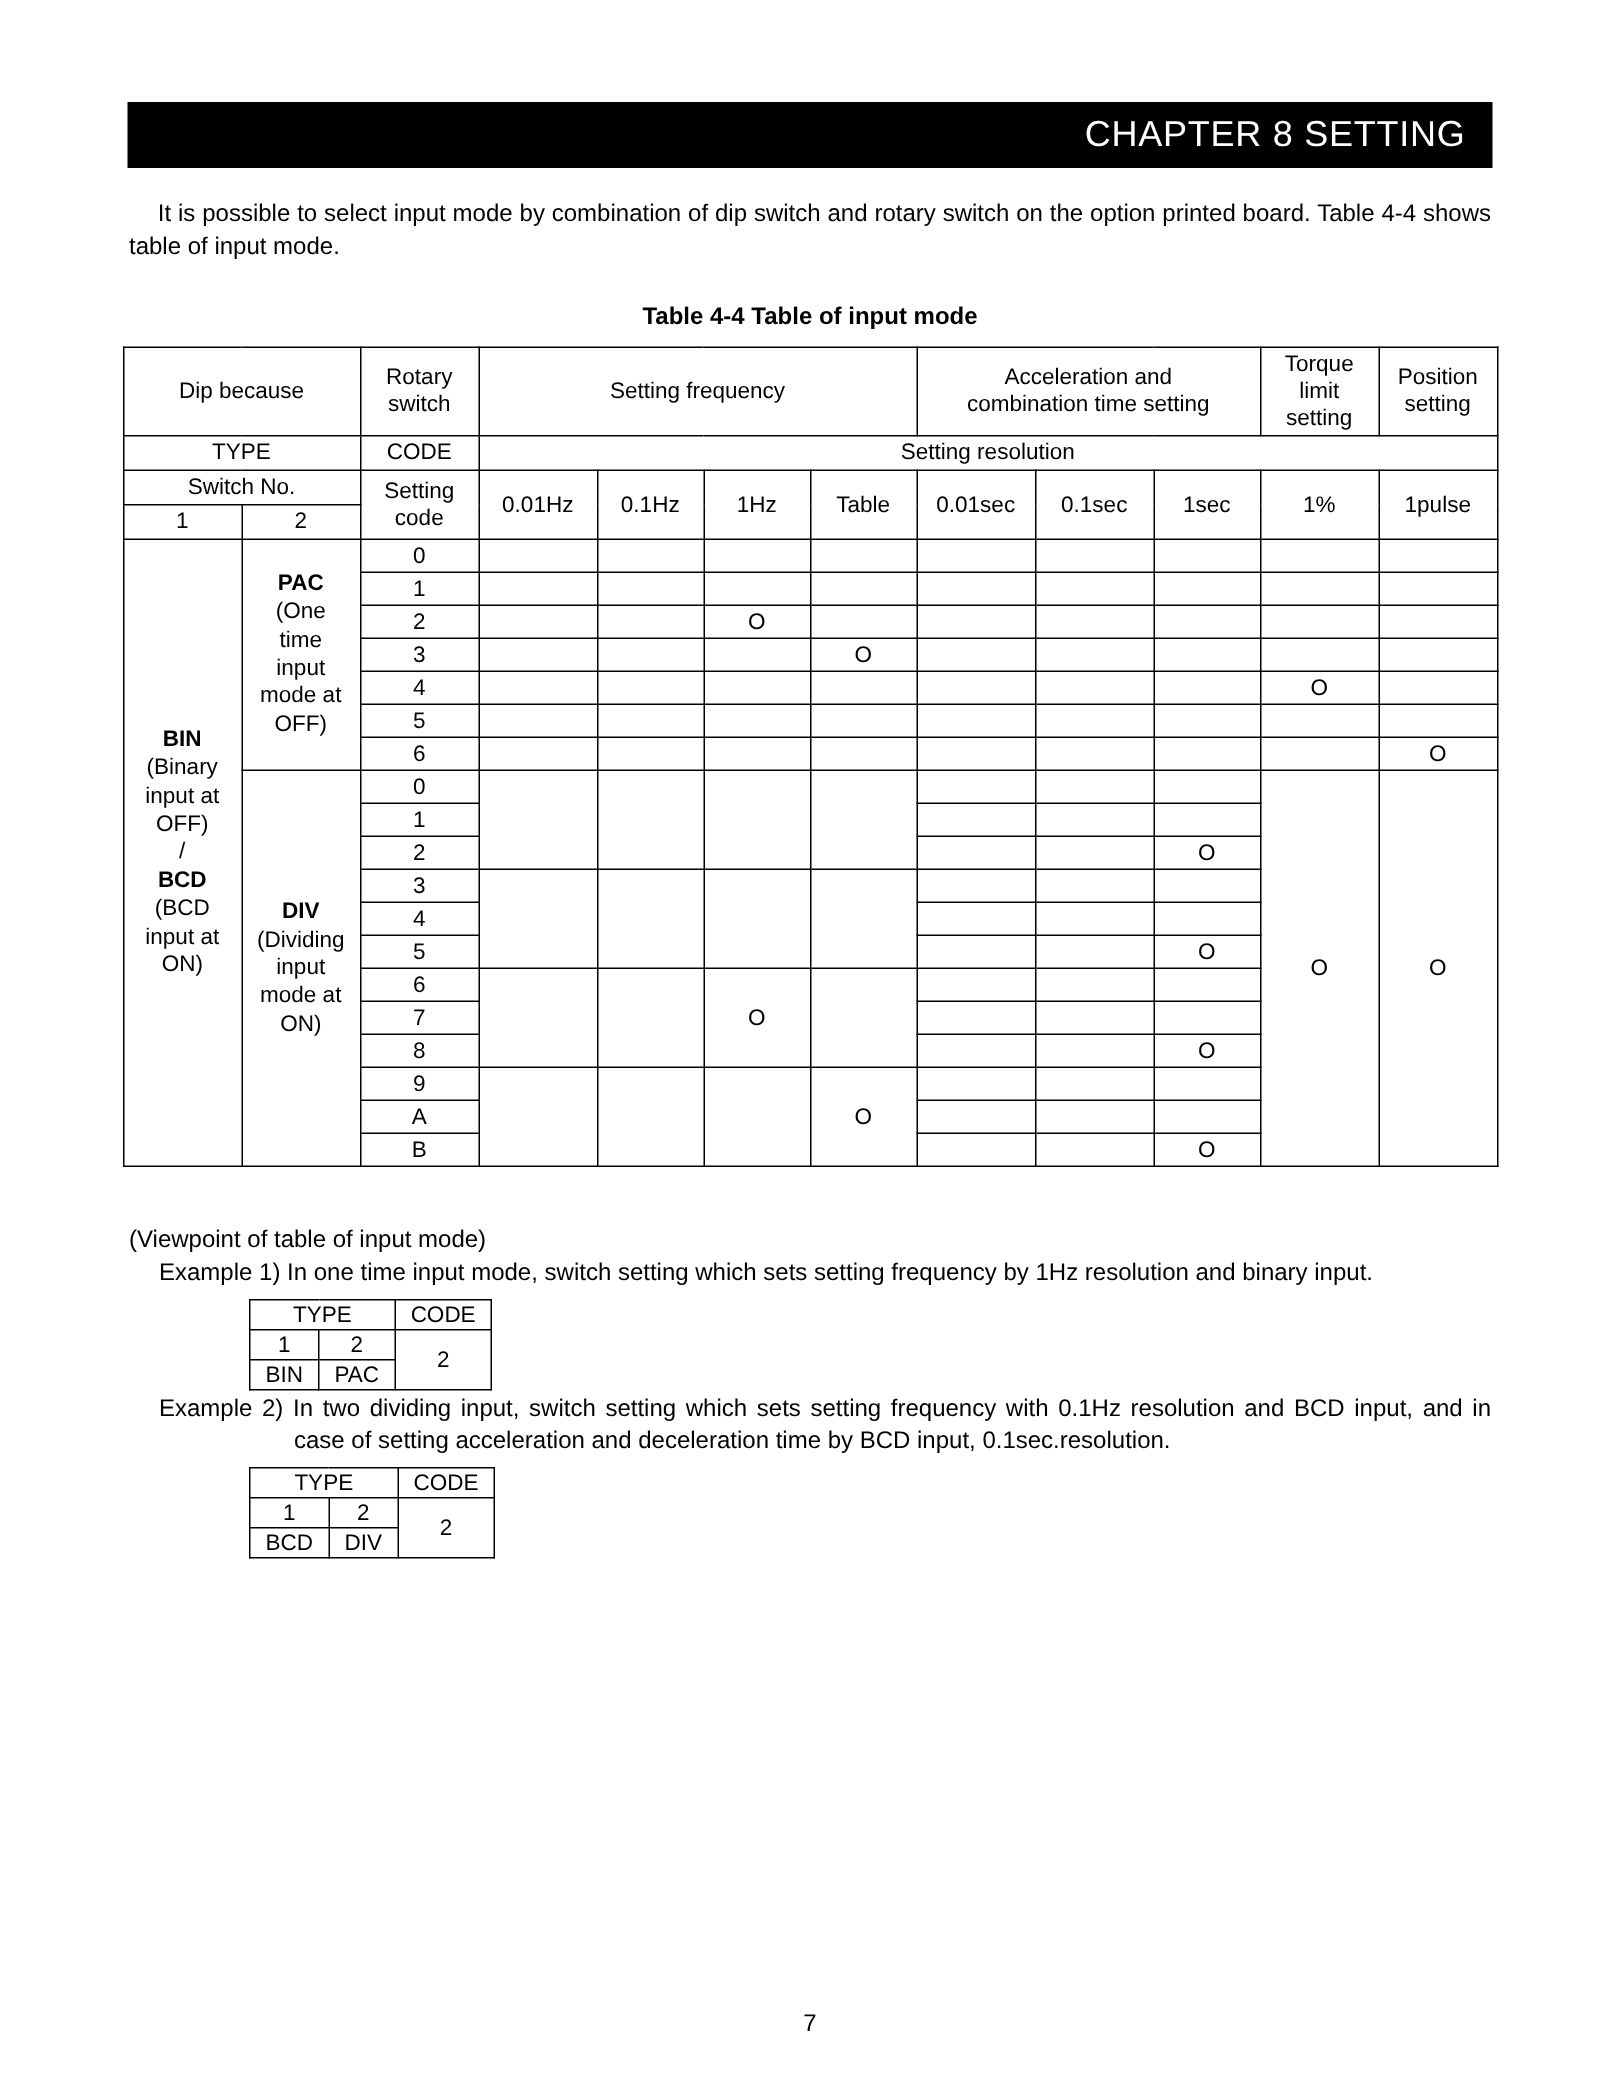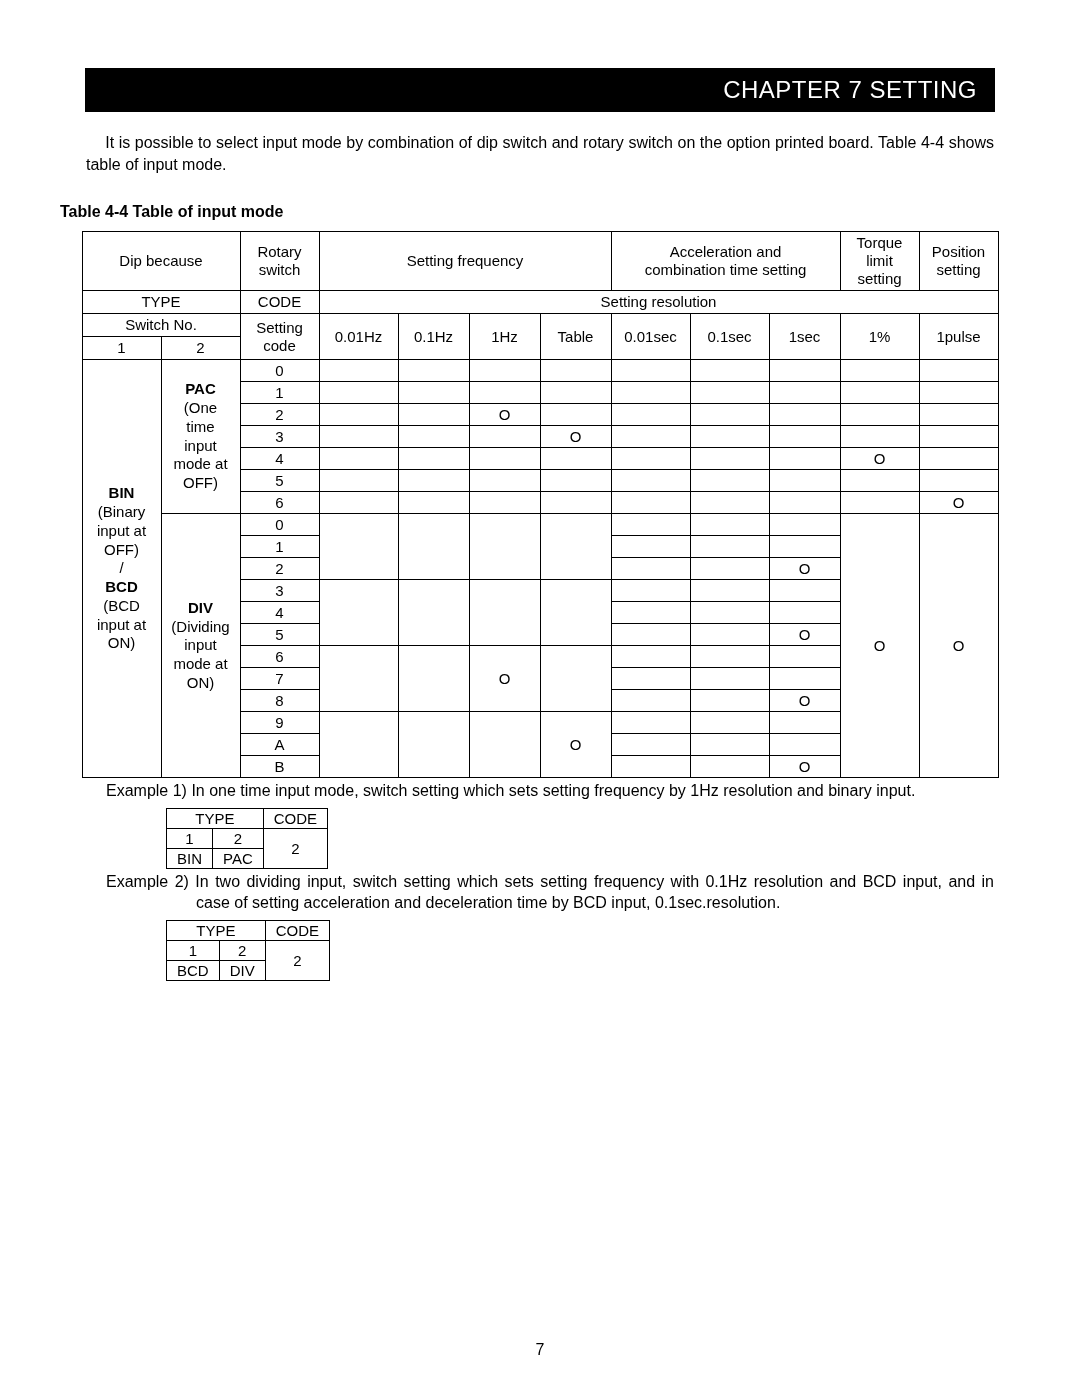--- a/index.html
+++ b/index.html
@@ -29,21 +29,21 @@
     margin: 20px 25px 20px 25px;
     letter-spacing: 0.5px;
   }
   .intro {
     text-align: justify;
     margin: 0 26px 28px 26px;
     line-height: 1.35;
     text-indent: 1.2em;
   }
   .table-caption {
-    text-align: left;
+    text-align: center;
     font-weight: bold;
     margin: 18px 0 10px 0;
   }
   table {
     border-collapse: collapse;
   }
   .input-mode-table {
     margin: 0 auto;
     font-size: 15px;
   }
@@ -107,21 +107,21 @@
   .left-cell {
     line-height: 1.25;
   }
 </style>
 </head>
 <body>
 
 <div class="page">
 
   <div class="header-bar">
-    <span>CHAPTER 7  SETTING</span>
+    <span>CHAPTER 8  SETTING</span>
   </div>
 
   <p class="intro">It is possible to select input mode by combination of dip switch and rotary switch on the option printed board. Table 4-4 shows table of input mode.</p>
 
   <div class="table-caption">Table 4-4 Table of input mode</div>
 
   <table class="input-mode-table">
 
     <tbody>
         <tr>
@@ -339,20 +339,21 @@
     <tr>
       <td>B</td>
       <td></td>
           <td></td>
       <td>O</td>
     </tr>
   </tbody>
     </table>
 
 
+  <p class="viewpoint">(Viewpoint of table of input mode)</p>
 
   <p class="example">
     <span>Example 1)</span>
     <span>In one time input mode, switch setting which sets setting frequency by 1Hz resolution and binary input.</span>
   </p>
   <table class="small-table">
     <tbody>
         <tr>
       <th colspan="2">TYPE</th>
       <th>CODE</th>

